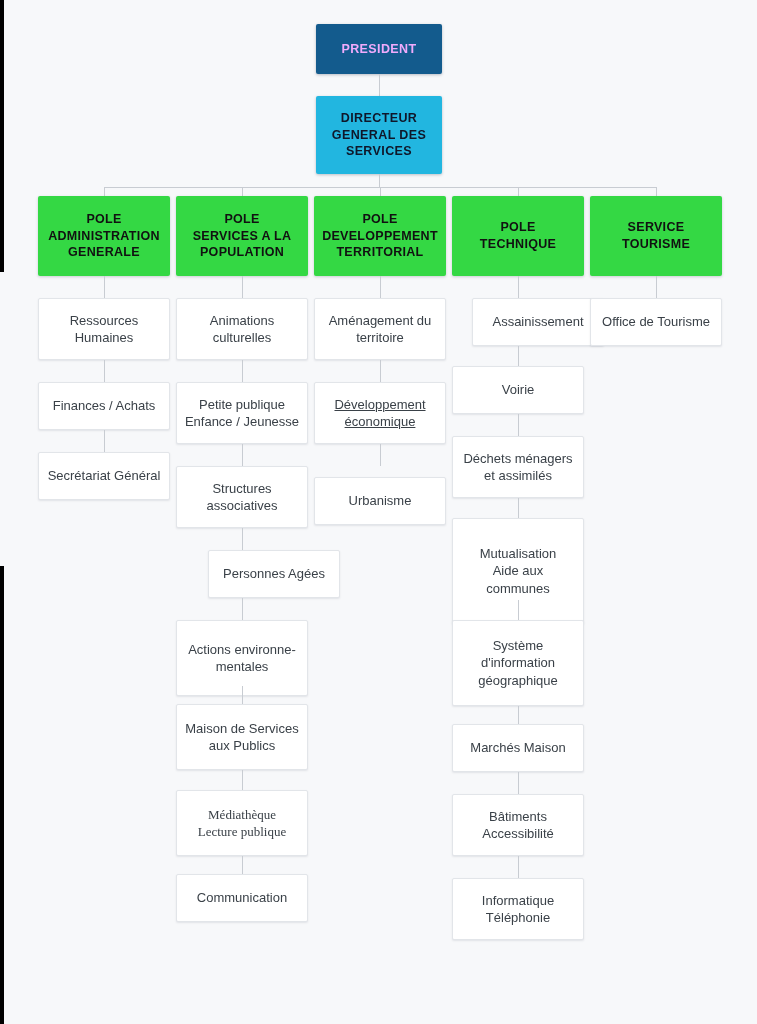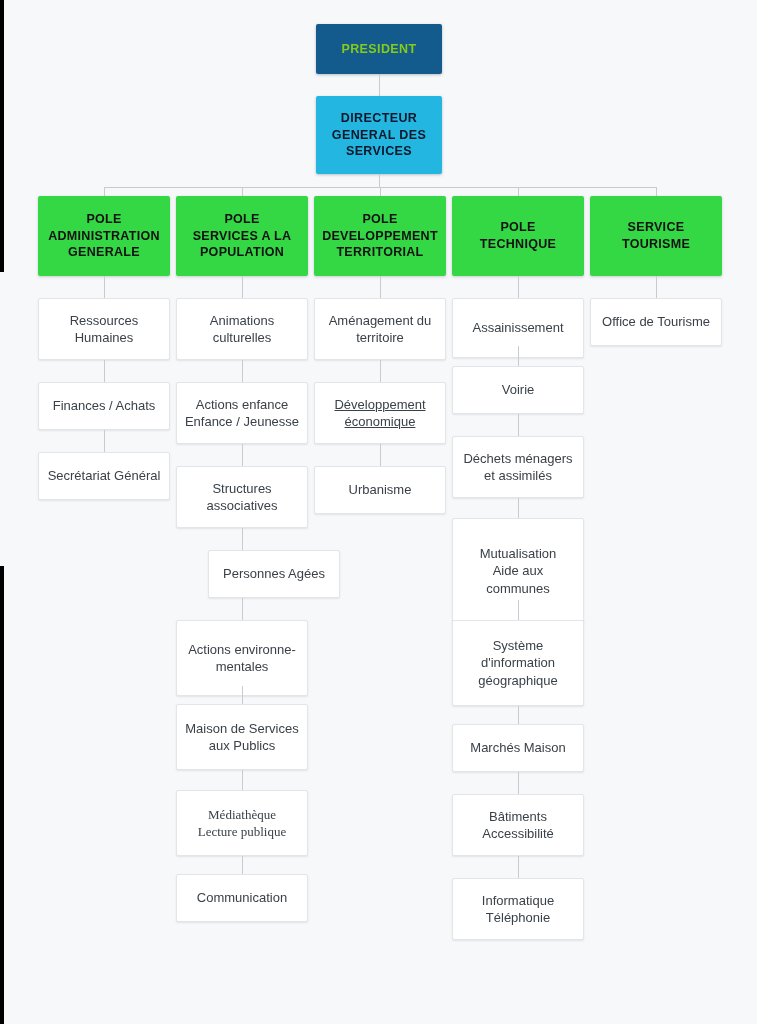--- a/index.html
+++ b/index.html
@@ -54,21 +54,21 @@
     display: block;
     width: 100%;
     padding: 0 6px;
     box-sizing: border-box;
     white-space: pre-line;
   }
 
   
   .node.level-president {
     background: #135b8d;
-    color: #84cc16;
+    color: #f0abfc;
     font-weight: bold;
     font-size: 12.5px;
     letter-spacing: 0.4px;
     box-shadow: 0 1px 3px rgba(40,50,70,0.30);
   }
 
   
   .node.level-dgs {
     background: #22b6e0;
     color: #0f172a;
@@ -140,21 +140,21 @@
 SERVICES A LA
 POPULATION</span>
     </div>
     <div class="conn v" style="left: 242px; top: 276px; height: 22px;"></div>
     <div class="node level-service" style="left: 176px; top: 298px; width: 132px; height: 62px;">
       <span class="node-label">Animations
 culturelles</span>
     </div>
     <div class="conn v" style="left: 242px; top: 360px; height: 22px;"></div>
     <div class="node level-service" style="left: 176px; top: 382px; width: 132px; height: 62px;">
-      <span class="node-label">Actions enfance
+      <span class="node-label">Petite publique
 Enfance / Jeunesse</span>
     </div>
     <div class="conn v" style="left: 242px; top: 444px; height: 22px;"></div>
     <div class="node level-service" style="left: 176px; top: 466px; width: 132px; height: 62px;">
       <span class="node-label">Structures
 associatives</span>
     </div>
     <div class="conn v" style="left: 242px; top: 528px; height: 22px;"></div>
     <div class="node level-service" style="left: 176px; top: 550px; width: 132px; height: 48px; margin-left: 32px;">
       <span class="node-label">Personnes Agées</span>
@@ -188,30 +188,30 @@
     <div class="node level-service" style="left: 314px; top: 298px; width: 132px; height: 62px;">
       <span class="node-label">Aménagement du
 territoire</span>
     </div>
     <div class="conn v" style="left: 380px; top: 360px; height: 22px;"></div>
     <div class="node level-service" style="left: 314px; top: 382px; width: 132px; height: 62px; text-decoration: underline;">
       <span class="node-label">Développement
 économique</span>
     </div>
     <div class="conn v" style="left: 380px; top: 444px; height: 22px;"></div>
-    <div class="node level-service" style="left: 314px; top: 466px; width: 132px; height: 48px;">
+    <div class="node level-service" style="left: 314px; top: 477px; width: 132px; height: 48px;">
       <span class="node-label">Urbanisme</span>
     </div>
     <div class="conn v" style="left: 518px; top: 187px; height: 9px;"></div>
     <div class="node level-pole" style="left: 452px; top: 196px; width: 132px; height: 80px;">
       <span class="node-label">POLE
 TECHNIQUE</span>
     </div>
     <div class="conn v" style="left: 518px; top: 276px; height: 22px;"></div>
-    <div class="node level-service" style="left: 452px; top: 298px; width: 132px; height: 60px; justify-content: flex-end;">
+    <div class="node level-service" style="left: 472px; top: 298px; width: 132px; height: 48px; justify-content: flex-end;">
       <span class="node-label">Assainissement</span>
     </div>
     <div class="conn v" style="left: 518px; top: 346px; height: 20px;"></div>
     <div class="node level-service" style="left: 452px; top: 366px; width: 132px; height: 48px;">
       <span class="node-label">Voirie</span>
     </div>
     <div class="conn v" style="left: 518px; top: 414px; height: 22px;"></div>
     <div class="node level-service" style="left: 452px; top: 436px; width: 132px; height: 62px;">
       <span class="node-label">Déchets ménagers
 et assimilés</span>

